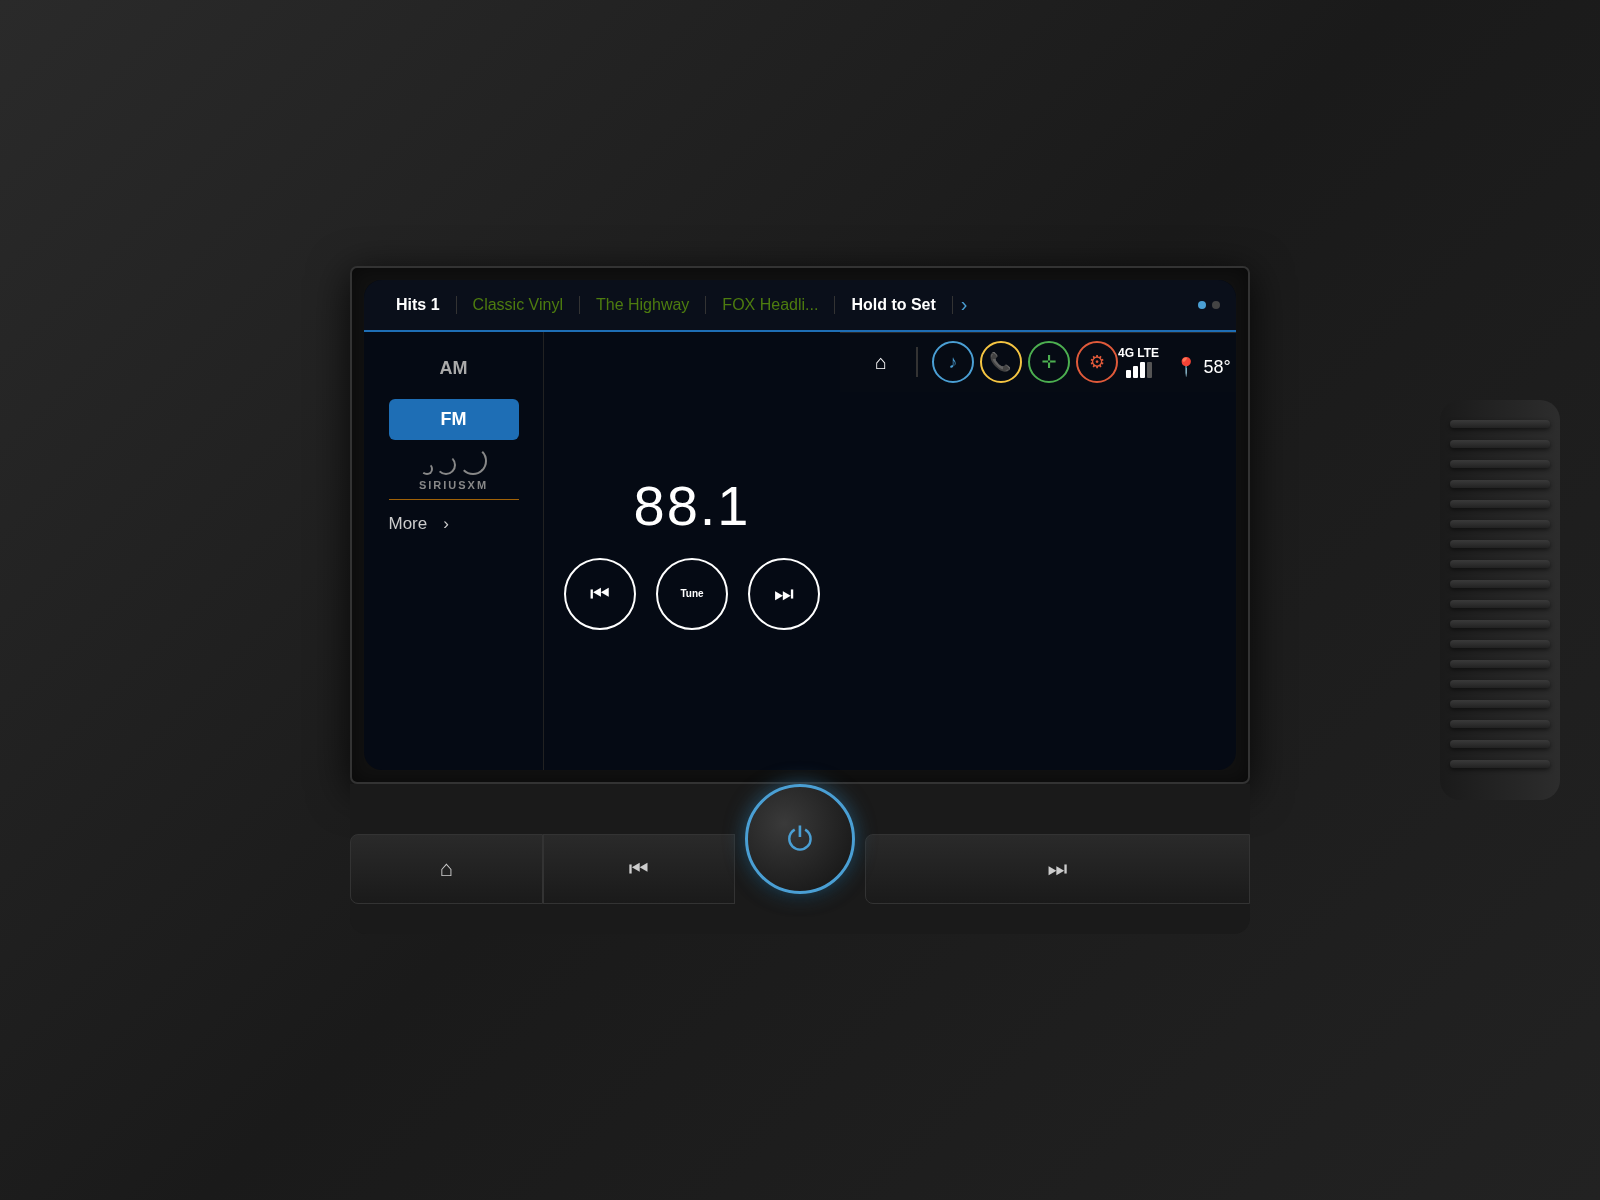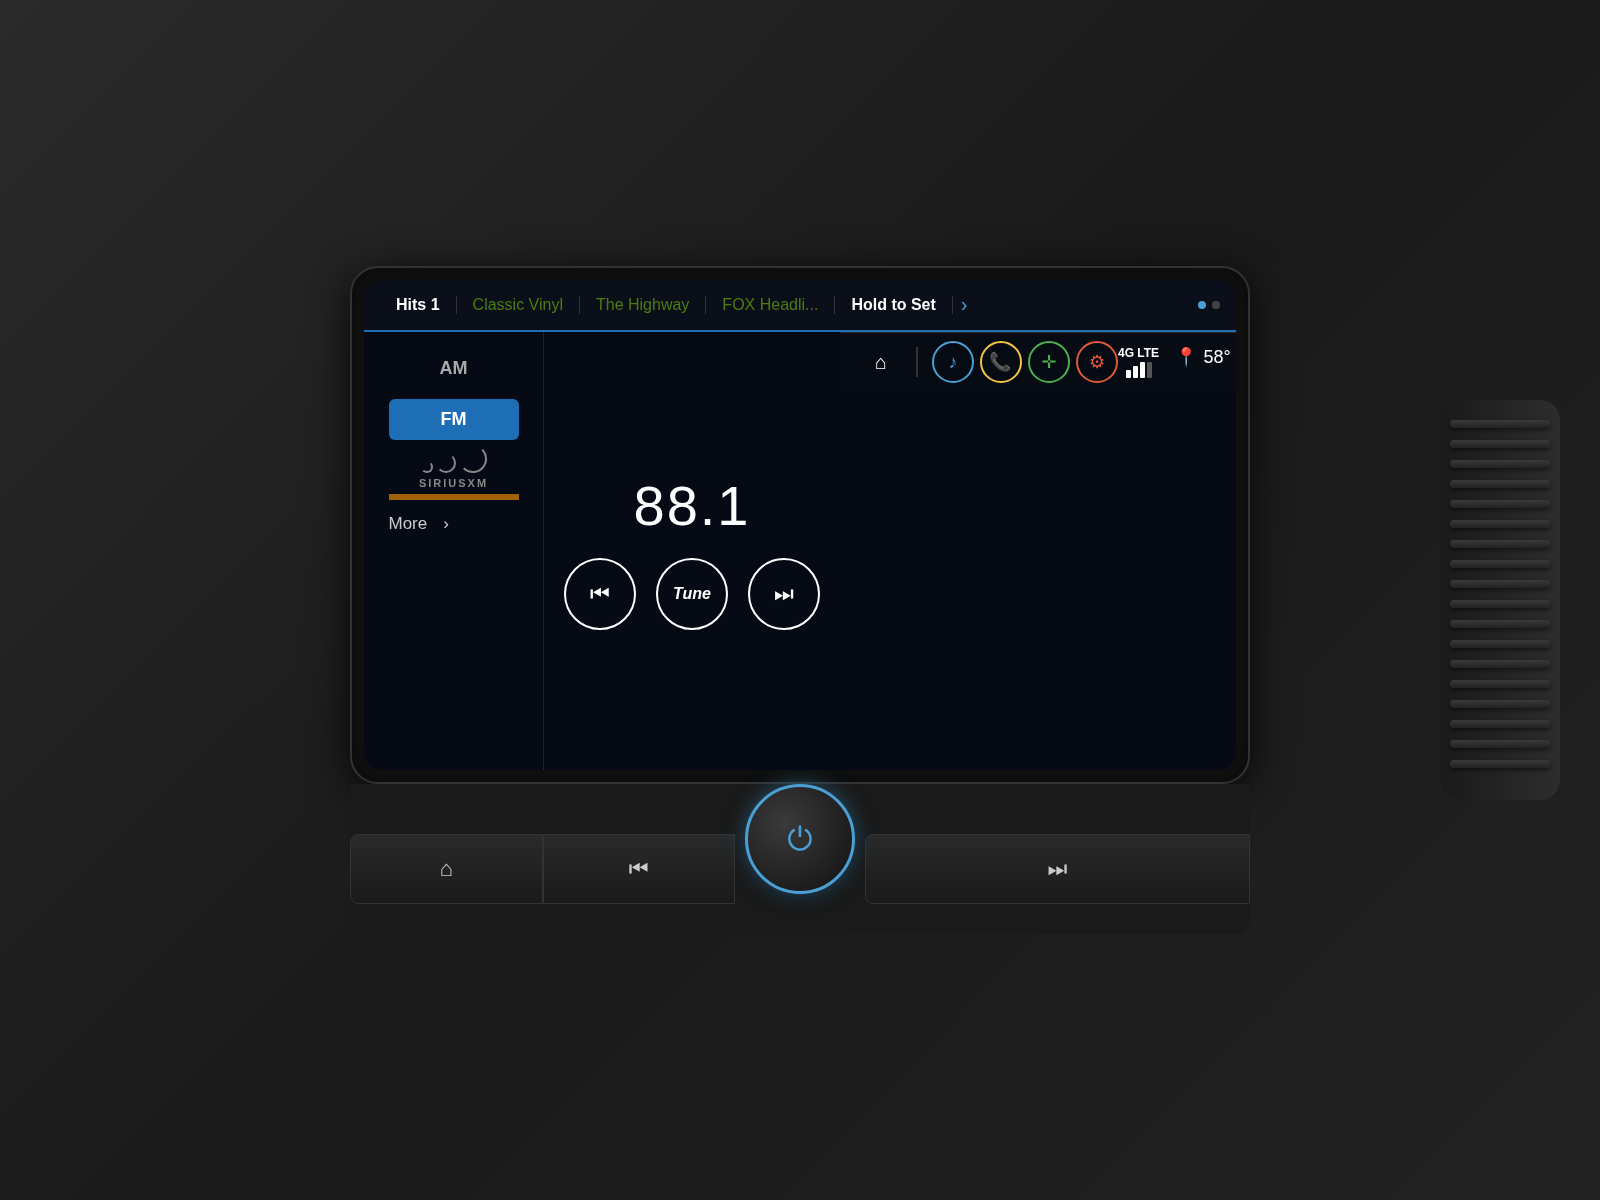--- a/index.html
+++ b/index.html
@@ -53,21 +53,21 @@
       flex-direction: column;
       align-items: center;
       gap: 0;
       position: relative;
     }
 
     
     .screen-bezel {
       width: 900px;
       background: #111;
-      border-radius: 28px;
+      border-radius: 7px;
       padding: 12px;
       box-shadow: 0 8px 40px rgba(0,0,0,0.8), inset 0 0 20px rgba(0,0,0,0.5);
       border: 2px solid #333;
     }
 
     .screen {
       background: #050a14;
       border-radius: 18px;
       overflow: hidden;
       width: 100%;
@@ -176,21 +176,21 @@
       border-radius: 6px;
     }
 
     .sirius-logo {
       width: 130px;
       height: 50px;
       display: flex;
       flex-direction: column;
       align-items: center;
       justify-content: center;
-      border-bottom: 6px solid #a16207;
+      border-bottom: 1px solid #a16207;
       padding-bottom: 10px;
       cursor: pointer;
     }
 
     .sirius-waves {
       display: flex;
       gap: 3px;
       align-items: flex-end;
       margin-bottom: 4px;
     }
@@ -258,23 +258,22 @@
       background: transparent;
       color: #fff;
       font-size: 22px;
       display: flex;
       align-items: center;
       justify-content: center;
       cursor: pointer;
     }
 
     .control-btn.tune {
-      font-size: 16px;
-      font-weight: bold;
-      font-style: italic;
+      font-size: 10px;
+      font-weight: bold;
     }
 
     
     .right-buttons {
       width: 160px;
       display: flex;
       flex-direction: column;
       gap: 10px;
       padding: 20px 16px;
       justify-content: flex-start;
@@ -331,21 +330,21 @@
     .divider-line {
       width: 2px;
       height: 30px;
       background: #333;
       margin: 0 8px;
     }
 
     .status-right {
       margin-left: auto;
       display: flex;
-      align-items: flex-start;
+      align-items: flex-end;
       gap: 16px;
       color: #fff;
     }
 
     .lte-badge {
       font-size: 12px;
       color: #fff;
       font-weight: bold;
       display: flex;
       flex-direction: column;

